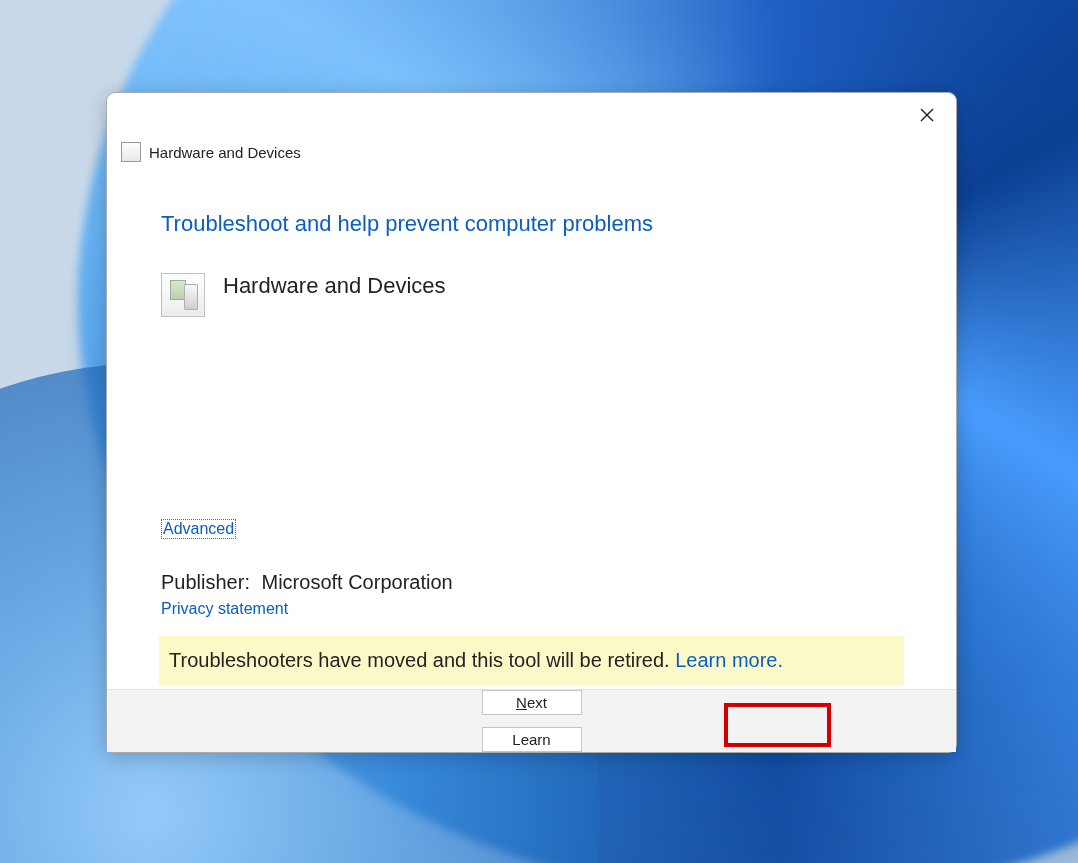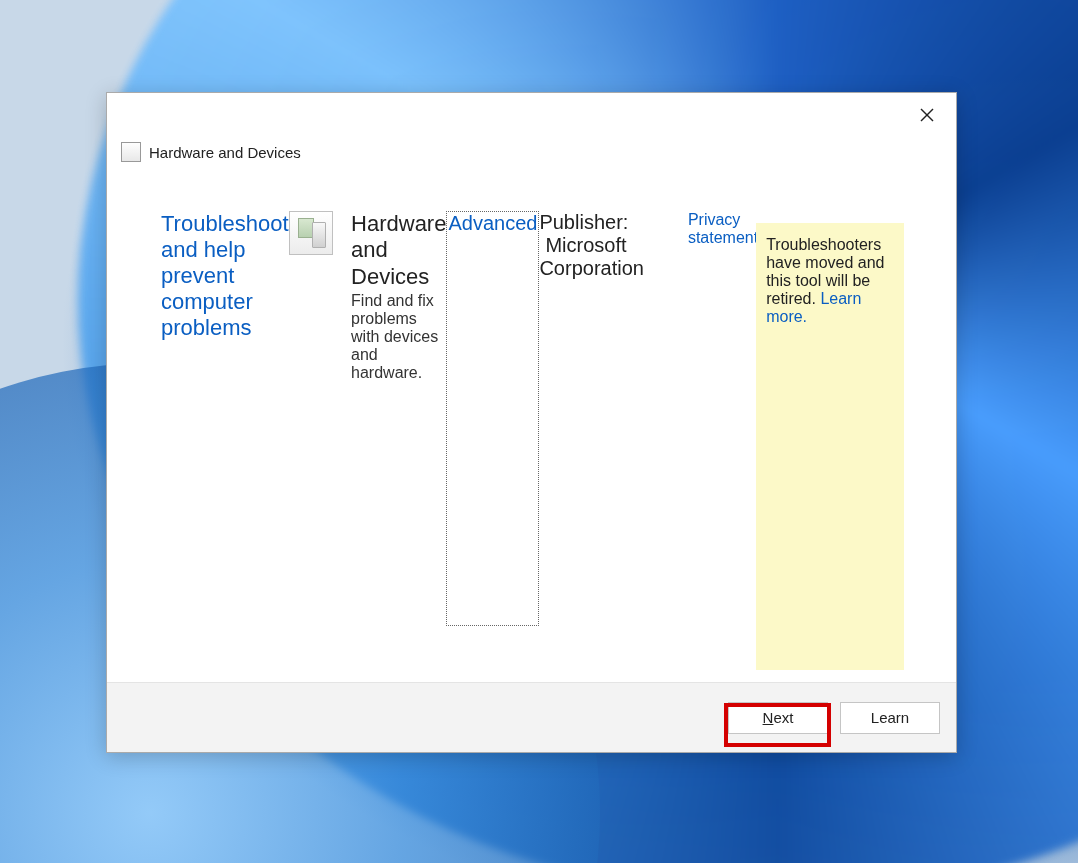--- a/index.html
+++ b/index.html
@@ -44,21 +44,21 @@
       opacity: 0.7;
     }
     .dialog {
       position: absolute;
       left: 106px;
       top: 92px;
       width: 851px;
       height: 661px;
       background: #ffffff;
       border: 1px solid #aaa;
-      border-radius: 0;
+      border-radius: 9px;
       box-shadow: 0 4px 20px rgba(0,0,0,0.2);
       display: flex;
       flex-direction: column;
     }
     .title-bar {
       height: 44px;
       display: flex;
       align-items: center;
       justify-content: flex-end;
       padding: 0 6px;
@@ -93,21 +93,21 @@
       position: relative;
     }
     .header-title {
       font-size: 15px;
       color: #222;
     }
     .content {
       flex: 1;
       padding: 44px 54px 0 54px;
       display: flex;
-      flex-direction: row;
+      flex-direction: column;
     }
     .main-heading {
       font-size: 22px;
       color: #0a5ec2;
       font-weight: 400;
       margin-bottom: 36px;
     }
     .device-row {
       display: flex;
       gap: 18px;
@@ -151,71 +151,71 @@
     .device-subtitle {
       font-size: 16px;
       color: #333;
       margin-top: 2px;
     }
     .spacer {
       flex: 1;
     }
     .advanced-link {
       display: inline-block;
-      font-size: 20px;
+      font-size: 16px;
       color: #0a5ec2;
       text-decoration: none;
       border: 1px dotted #666;
       padding: 0 1px;
       cursor: pointer;
       width: fit-content;
-      margin-bottom: 56px;
+      margin-bottom: 32px;
     }
     .publisher-row {
       font-size: 20px;
       color: #222;
       margin-bottom: 6px;
     }
     .publisher-label {
       display: inline;
     }
     .publisher-value {
       display: inline;
       margin-left: 6px;
     }
     .privacy-link {
       font-size: 16px;
       color: #0a5ec2;
       text-decoration: none;
       cursor: pointer;
       display: inline-block;
       margin-bottom: 14px;
-      margin-left: 44px;
     }
     .notice-bar {
       background: #fcf9c8;
       padding: 13px 10px;
-      font-size: 16px;
-      color: #222;
-      margin: 12px -2px;
+      font-size: 20px;
+      color: #222;
+      margin: 4px -2px;
     }
     .notice-link {
       color: #0a5ec2;
       text-decoration: none;
       cursor: pointer;
     }
     .button-row {
-      height: 70px;
+      height: 63px;
       border-top: 1px solid #e4e4e4;
       background: #f3f3f3;
       display: flex;
       align-items: center;
       justify-content: flex-end;
       gap: 12px;
       padding: 0 16px;
+      flex-direction: column;
     }
     .btn {
       min-width: 100px;
       height: 32px;
       background: #ffffff;
       border: 1px solid #c5c5c5;
       font-size: 15px;
       color: #222;
       cursor: pointer;
       font-family: inherit;
@@ -256,21 +256,20 @@
     <span class="header-title">Hardware and Devices</span>
   </div>
 
   <div class="content">
     <h1 class="main-heading">Troubleshoot and help prevent computer problems</h1>
 
     <div class="device-row">
       <div class="device-icon"></div>
       <div>
         <div class="device-title">Hardware and Devices</div>
-        <div class="device-subtitle">Find and fix problems with devices and hardware.</div>
       </div>
     </div>
 
     <div class="spacer"></div>
 
     <a class="advanced-link">Advanced</a>
 
     <div class="publisher-row">
       <span class="publisher-label">Publisher:</span>
       <span class="publisher-value">Microsoft Corporation</span>

